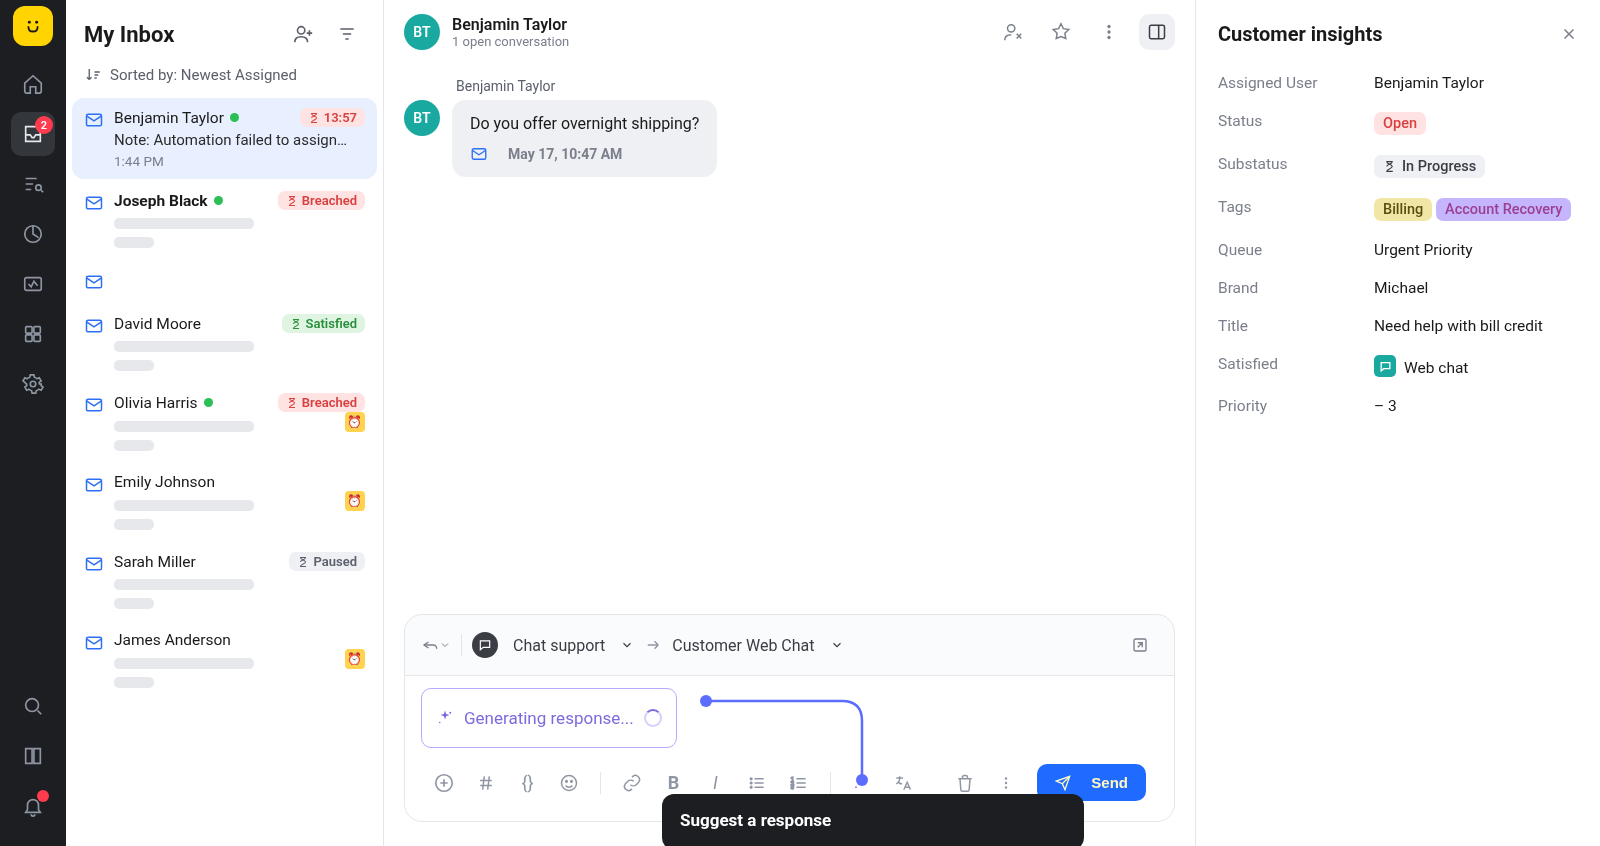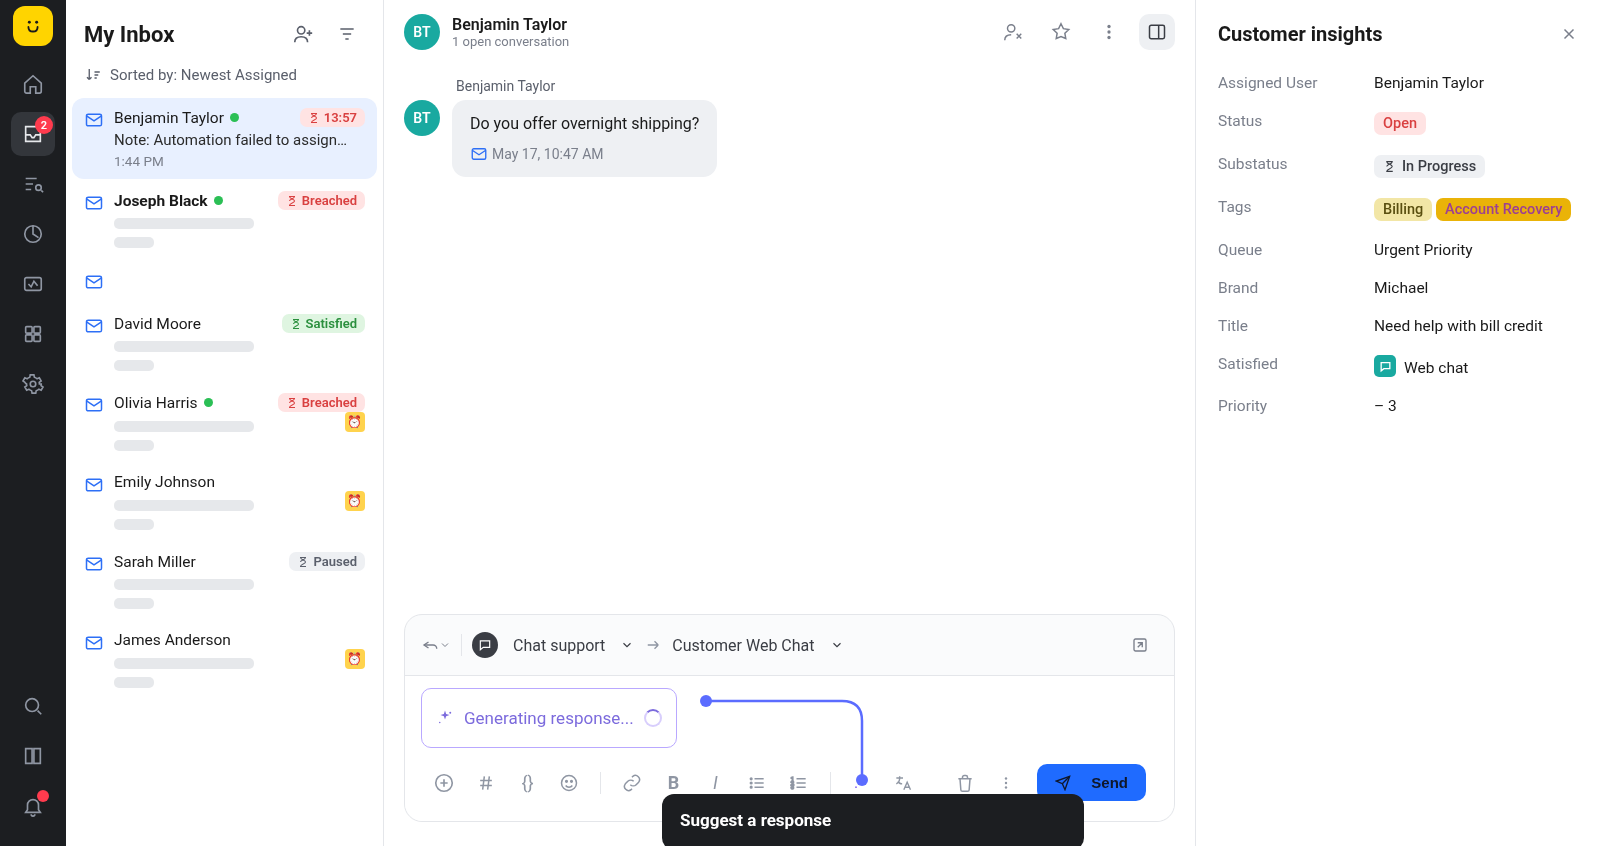--- a/index.html
+++ b/index.html
@@ -51,37 +51,37 @@
 .hdr-text .hn { font-size:16px; font-weight:600;}
 .hdr-text .hs { font-size:13px; color:#7a7f8b;}
 .convo-hdr-sp { flex:1; }
 .ic-btn { width:36px; height:36px; display:flex; align-items:center; justify-content:center; color:#7a7f8b; border-radius:10px; cursor:pointer;}
 .ic-btn.boxed { background:#eef0f3; color:#3a3d44;}
 .convo-body { flex:1; padding:6px 20px; overflow:auto; position:relative; }
 .msg-author { font-size:14px; color:#5a5f6b; margin-left:52px; margin-top:8px;}
 .msg-row { display:flex; gap:12px; align-items:flex-start; margin-top:6px;}
 .bubble { background:#eef0f3; border-radius:14px; padding:14px 18px; max-width:420px;}
 .bubble-text { font-size:16px; color:#1a1a1a;}
-.bubble-meta { display:flex; align-items:center; gap:4px; color:#7a7f8b; font-size:14px; margin-top:12px;}
+.bubble-meta { display:flex; align-items:center; gap:20px; color:#7a7f8b; font-size:14px; margin-top:12px;font-weight:bold;}
 
 
 .composer-wrap { padding:0 20px 24px; position:relative;}
 .composer { border:1px solid #e4e6ea; border-radius:18px; background:#fafbfc; }
 .comp-hdr { display:flex; align-items:center; gap:10px; padding:12px 16px; color:#3a3d44; font-size:16px;}
 .chan { display:inline-flex; align-items:center; gap:15px;}
 .chip-round { width:26px; height:26px; border-radius:50%; background:#3a3d44; display:inline-flex; align-items:center; justify-content:center; color:#fff; font-size:14px;}
 .comp-top { background:#fff; border-top-left-radius:0; border-top-right-radius:0; padding:12px 16px 8px; border-top:1px solid #e4e6ea; border-bottom-left-radius:18px; border-bottom-right-radius:18px;}
 .gen-chip { display:inline-flex; align-items:center; gap:10px; border:1.5px solid #b9a8ff; background:#fff; color:#7c6bdd; border-radius:10px; padding:19px 14px; font-size:17px;}
 .gen-spinner { width:18px; height:18px; border:2px solid #d8cefc; border-top-color:#7c6bdd; border-radius:50%; animation:spin 1s linear infinite;}
 @keyframes spin { to { transform:rotate(360deg);} }
 .toolbar { display:flex; align-items:center; gap:20px; padding:16px 12px 12px; color:#8f96a3;}
 .tb { width:26px; height:26px; display:flex; align-items:center; justify-content:center; cursor:pointer;}
 .tb.sep { width:1px; height:22px; background:#e4e6ea; cursor:default;}
 .toolbar-sp { flex:1; }
-.send-btn { background:#1f6bff; color:#0f172a; border:none; padding:10px 18px; border-radius:10px; font-size:15px; font-weight:600; display:inline-flex; align-items:center; gap:20px; cursor:pointer;}
+.send-btn { background:#1f6bff; color:#fef9c3; border:none; padding:10px 18px; border-radius:10px; font-size:15px; font-weight:600; display:inline-flex; align-items:center; gap:20px; cursor:pointer;}
 
 
 .connector { position:absolute; pointer-events:none; z-index:5;}
 .conn-dot { position:absolute; width:12px; height:12px; border-radius:50%; background:#5b6cff;}
 
 
 .tooltip { position:absolute; background:#1c1e21; color:#fff; border-radius:12px; padding:16px 18px; width:422px; z-index:10;}
 .tooltip::after { content:""; position:absolute; top:-0px; right:204px; width:0; height:0; }
 .tt-title { font-size:17px; font-weight:700; margin-bottom:4px;}
 
@@ -89,21 +89,21 @@
 .insights { width:404px; padding:16px 22px; }
 .ins-hdr { display:flex; align-items:center; font-size:20px; font-weight:700; padding:6px 0 18px;}
 .ins-hdr .close { margin-left:auto; color:#7a7f8b; cursor:pointer;}
 .ins-row { display:flex; padding:10px 0; font-size:15.5px;}
 .ins-label { width:156px; color:#7a7f8b; }
 .ins-val { flex:1; color:#1a1a1a; }
 .badge { display:inline-flex; align-items:center; gap:6px; padding:3px 9px; border-radius:7px; font-size:14.5px; font-weight:500;}
 .b-open { background:#ffe3e3; color:#d94040;}
 .b-sub { background:#eef0f3; color:#3a3d44;}
 .b-bill { background:#f2e6a6; color:#5a4f10;}
-.b-acct { background:#eab308; color:#9c3f93;}
+.b-acct { background:#c4b5fd; color:#9c3f93;}
 .b-chan { width:22px; height:22px; border-radius:5px; background:#19a9a0; display:inline-flex; align-items:center; justify-content:center; color:#fff; margin-right:8px;}
 
 svg { display:block; }
 </style>
 </head>
 <body>
 
 <div class="app">
 
   <div class="rail">

